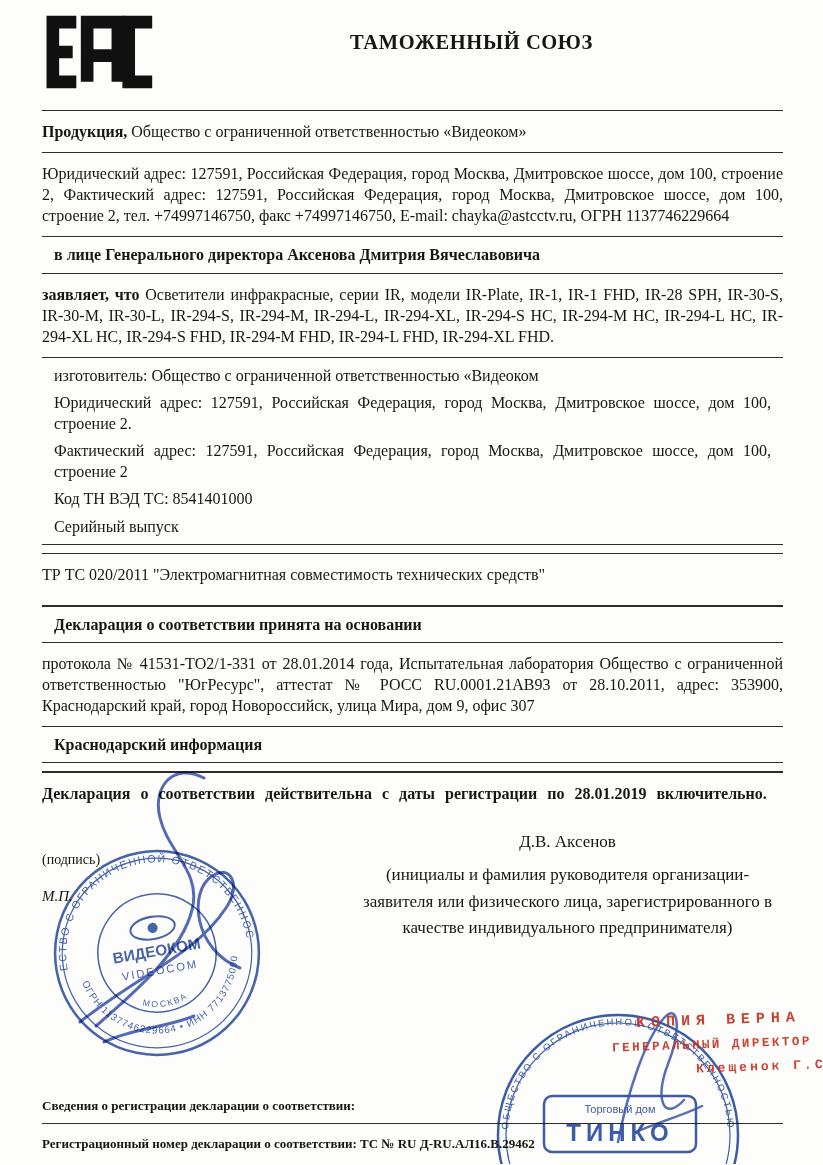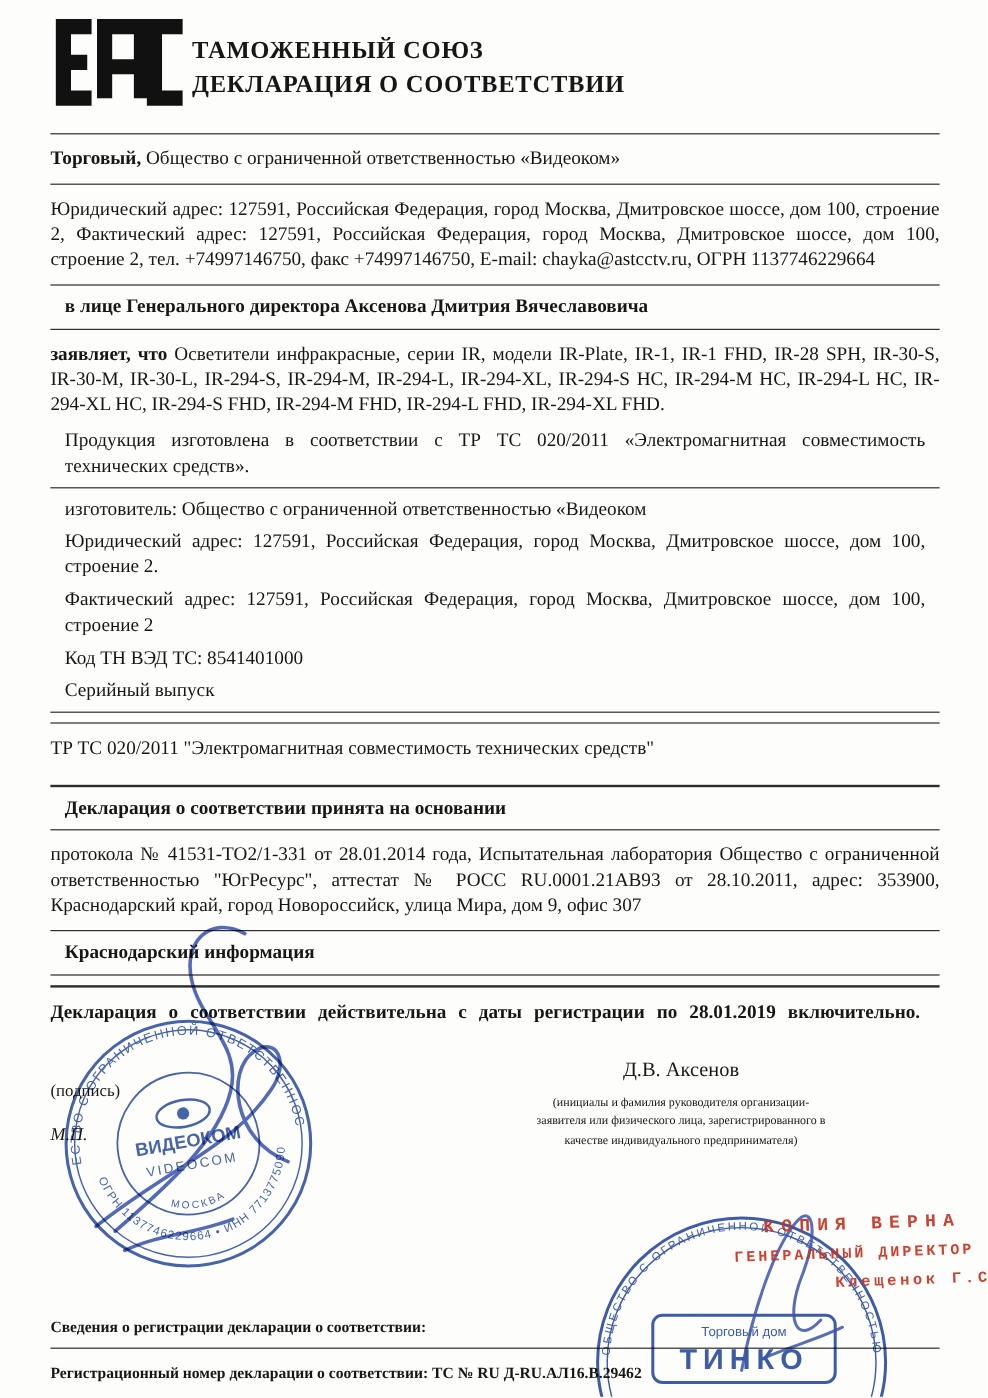--- a/index.html
+++ b/index.html
@@ -7,36 +7,36 @@
   .page{
     position:relative;width:823px;height:1165px;margin:0 auto;
     background:#fdfdfb;color:#161616;overflow:hidden;box-sizing:border-box;
     padding:12px 40px 8px 42px;
     display:flex;flex-direction:column;
   }
   .page > *{flex:0 0 auto;}
   .spacer{flex:1 1 auto;}
   .hdr{display:flex;align-items:flex-start;margin-bottom:10px;}
   .logo{width:118px;}
-  .titlebox{flex:1;font-weight:bold;font-size:20.5px;line-height:1.4;padding-top:16px;letter-spacing:.6px;}
+  .titlebox{flex:1;text-align:center;font-weight:bold;font-size:20.5px;line-height:1.4;padding-top:16px;letter-spacing:.6px;}
   .rule{height:1px;background:#2c2c2c;margin:4px 0;}
   .rule.thick{height:2px;}
   .para{margin:6px 0;text-align:justify;font-size:16px;line-height:1.32;}
   .tight{margin:3px 12px;}
   .b{font-weight:bold;}
   .validity{font-weight:bold;word-spacing:6px;}
   .mb-lg{margin-bottom:16px;}
   
   .sig-area{position:relative;height:168px;display:flex;}
   .sig-left{width:310px;padding-top:42px;text-align:left;}
   .podpis{font-size:14px;}
   .mp{font-size:15px;margin-top:20px;margin-right:70px;font-style:italic;}
   .sig-right{flex:1;text-align:center;padding-top:22px;}
   .sig-name{font-size:17px;margin-bottom:10px;}
-  .sig-cap{font-size:10px;line-height:1.55;text-align:center;}
+  .sig-cap{font-size:17px;line-height:1.55;text-align:center;}
   
   .reg-line{font-weight:bold;font-size:13px;margin:8px 0 5px;}
   .reg-line span{font-weight:bold;}
   
   .dir-sign{position:absolute;left:44px;top:760px;width:236px;height:306px;mix-blend-mode:multiply;pointer-events:none;}
   .round-stamp{position:absolute;left:50px;top:846px;width:214px;height:214px;transform:rotate(-10deg);opacity:.88;mix-blend-mode:multiply;pointer-events:none;}
   .br-stamp{position:absolute;left:468px;top:980px;width:352px;height:184px;mix-blend-mode:multiply;opacity:.92;pointer-events:none;}
   .copy-line{position:absolute;color:#c63322;font-family:"Liberation Mono", monospace;font-weight:bold;transform:rotate(-2deg);white-space:nowrap;opacity:.92;pointer-events:none;}
   .copy1{left:636px;top:1012px;font-size:15px;letter-spacing:6px;}
   .copy2{left:612px;top:1038px;font-size:12.5px;letter-spacing:2.5px;}
@@ -52,40 +52,38 @@
       <svg width="112" height="80" viewBox="0 0 124 84">
         <g fill="none" stroke="#111111" stroke-width="14">
           <path d="M38 9 H12 V75 H38 M12 42 H34"></path>
           <path d="M50 75 V9 H84 V75 M50 46 H84"></path>
           <path d="M122 9 H96 V75 H122"></path>
         </g>
       </svg>
     </div>
     <div class="titlebox">
       <div>ТАМОЖЕННЫЙ СОЮЗ</div>
-      <div>ДЕКЛАРАЦИЯ О СООТВЕТСТВИИ</div>
     </div>
   </div>
 
   <div class="rule"></div>
 
-  <p class="para"><span class="b">Торговый,</span> <span>Общество с ограниченной ответственностью «Видеоком»</span></p>
+  <p class="para"><span class="b">Продукция,</span> <span>Общество с ограниченной ответственностью «Видеоком»</span></p>
 
   <div class="rule"></div>
 
   <p class="para">Юридический адрес: 127591, Российская Федерация, город Москва, Дмитровское шоссе, дом 100, строение 2, Фактический адрес: 127591, Российская Федерация, город Москва, Дмитровское шоссе, дом 100, строение 2, тел. +74997146750, факс +74997146750, E-mail: chayka@astcctv.ru, ОГРН 1137746229664</p>
 
   <div class="rule"></div>
 
   <p class="para tight b">в лице Генерального директора Аксенова Дмитрия Вячеславовича</p>
 
   <div class="rule"></div>
 
   <p class="para"><span class="b">заявляет, что</span> <span>Осветители инфракрасные, серии IR, модели IR-Plate, IR-1, IR-1 FHD, IR-28 SPH, IR-30-S, IR-30-M, IR-30-L, IR-294-S, IR-294-M, IR-294-L, IR-294-XL, IR-294-S HC, IR-294-M HC, IR-294-L HC, IR-294-XL HC, IR-294-S FHD, IR-294-M FHD, IR-294-L FHD, IR-294-XL FHD.</span></p>
-  <p class="para tight">Продукция изготовлена в соответствии с ТР ТС 020/2011 «Электромагнитная совместимость технических средств».</p>
 
   <div class="rule"></div>
 
   <div class="para tight">изготовитель: Общество с ограниченной ответственностью «Видеоком</div>
   <div class="para tight">Юридический адрес: 127591, Российская Федерация, город Москва, Дмитровское шоссе, дом 100, строение 2.</div>
   <div class="para tight">Фактический адрес: 127591, Российская Федерация, город Москва, Дмитровское шоссе, дом 100, строение 2</div>
   <div class="para tight">Код ТН ВЭД ТС: 8541401000</div>
   <div class="para tight">Серийный выпуск</div>
 
   <div class="rule"></div>

